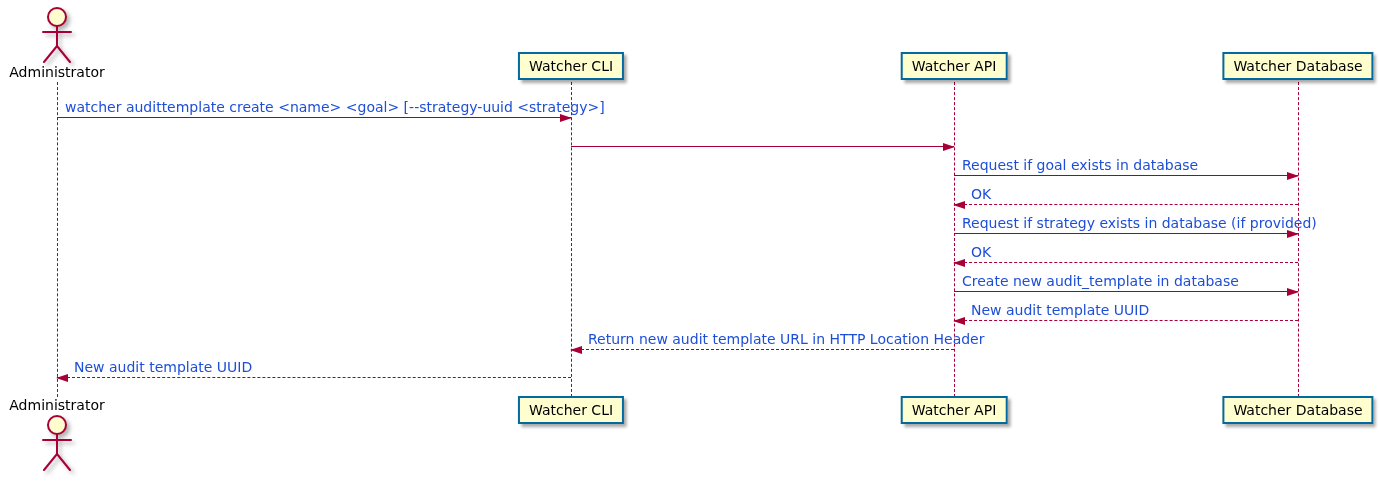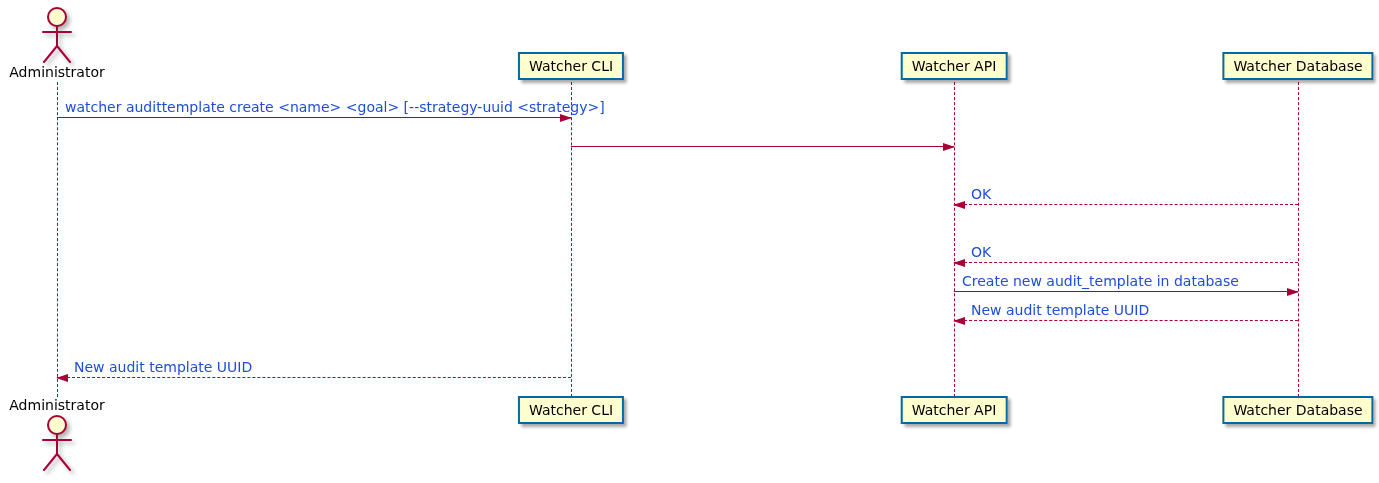--- a/index.html
+++ b/index.html
@@ -92,38 +92,53 @@
     <div class="pbox" style="left: 1298px; top: 396px;"><span>Watcher Database</span></div>
     <div class="msg" style="left: 57px; top: 99px; width: 514px;">
       <div class="lbl" style="left: 8px;">watcher audittemplate create &lt;name&gt; &lt;goal&gt; [--strategy-uuid &lt;strategy&gt;]</div>
       <div class="ln solid"></div>
       <div class="ah r"></div>
     </div>
     <div class="msg" style="left: 571px; top: 128px; width: 383px;">
       <div class="ln solid"></div>
       <div class="ah r"></div>
     </div>
+    <div class="msg" style="left: 954px; top: 157px; width: 344px;">
+      <div class="lbl" style="left: 8px;">Request if goal exists in database</div>
+      <div class="ln solid"></div>
+      <div class="ah r"></div>
+    </div>
     <div class="msg" style="left: 954px; top: 186px; width: 344px;">
       <div class="lbl" style="left: 17px;">OK</div>
       <div class="ln dashed"></div>
       <div class="ah l"></div>
+    </div>
+    <div class="msg" style="left: 954px; top: 215px; width: 344px;">
+      <div class="lbl" style="left: 8px;">Request if strategy exists in database (if provided)</div>
+      <div class="ln solid"></div>
+      <div class="ah r"></div>
     </div>
     <div class="msg" style="left: 954px; top: 244px; width: 344px;">
       <div class="lbl" style="left: 17px;">OK</div>
       <div class="ln dashed"></div>
       <div class="ah l"></div>
     </div>
     <div class="msg" style="left: 954px; top: 273px; width: 344px;">
       <div class="lbl" style="left: 8px;">Create new audit_template in database</div>
       <div class="ln solid"></div>
       <div class="ah r"></div>
     </div>
     <div class="msg" style="left: 954px; top: 302px; width: 344px;">
       <div class="lbl" style="left: 17px;">New audit template UUID</div>
       <div class="ln dashed"></div>
       <div class="ah l"></div>
     </div>
+    <div class="msg" style="left: 571px; top: 331px; width: 383px;">
+      <div class="lbl" style="left: 17px;">Return new audit template URL in HTTP Location Header</div>
+      <div class="ln dashed"></div>
+      <div class="ah l"></div>
+    </div>
     <div class="msg" style="left: 57px; top: 359px; width: 514px;">
       <div class="lbl" style="left: 17px;">New audit template UUID</div>
       <div class="ln dashed"></div>
       <div class="ah l"></div>
     </div>
   </div>
 
 </body></html>

